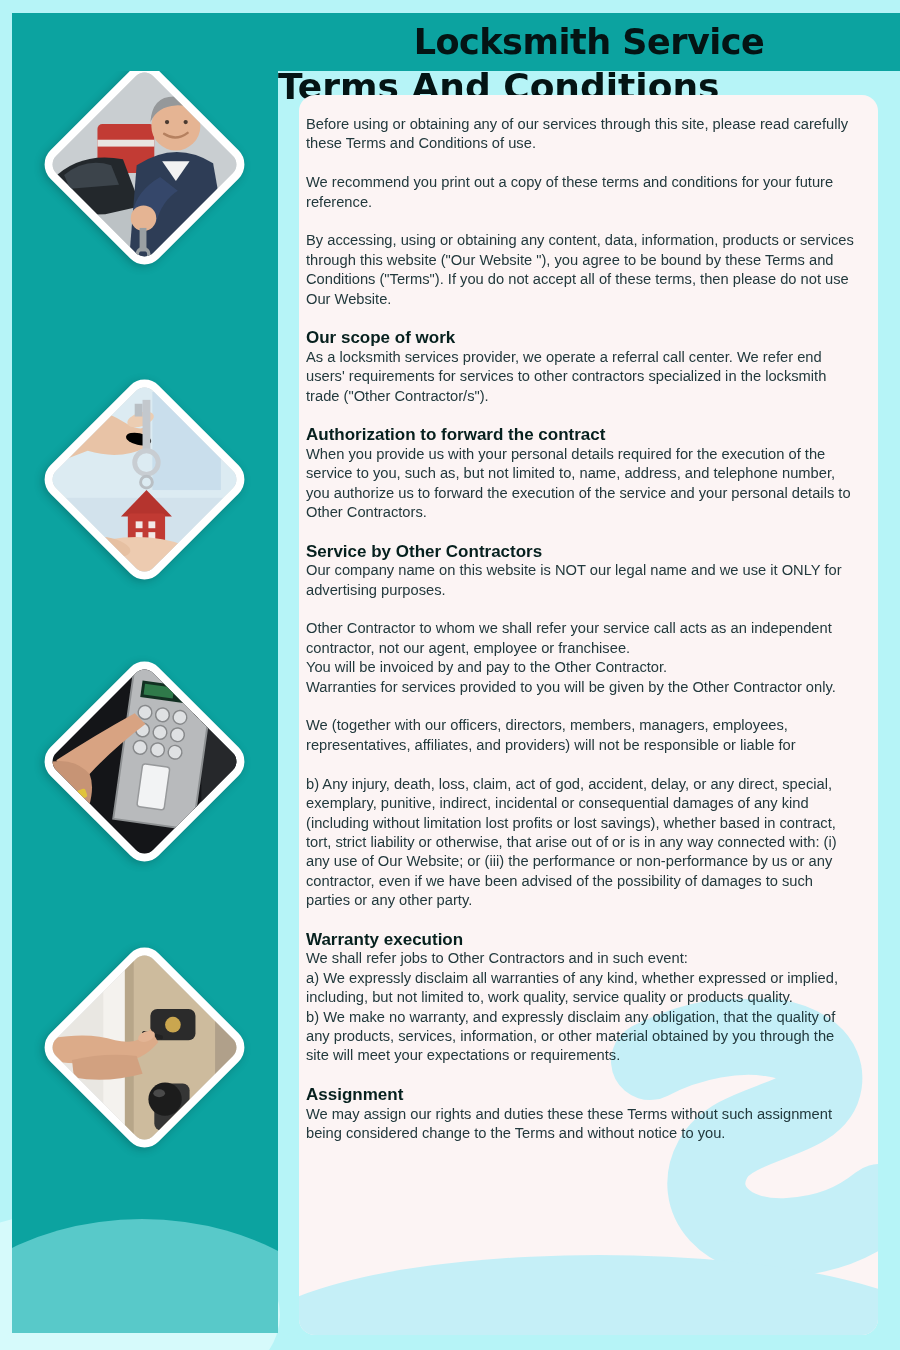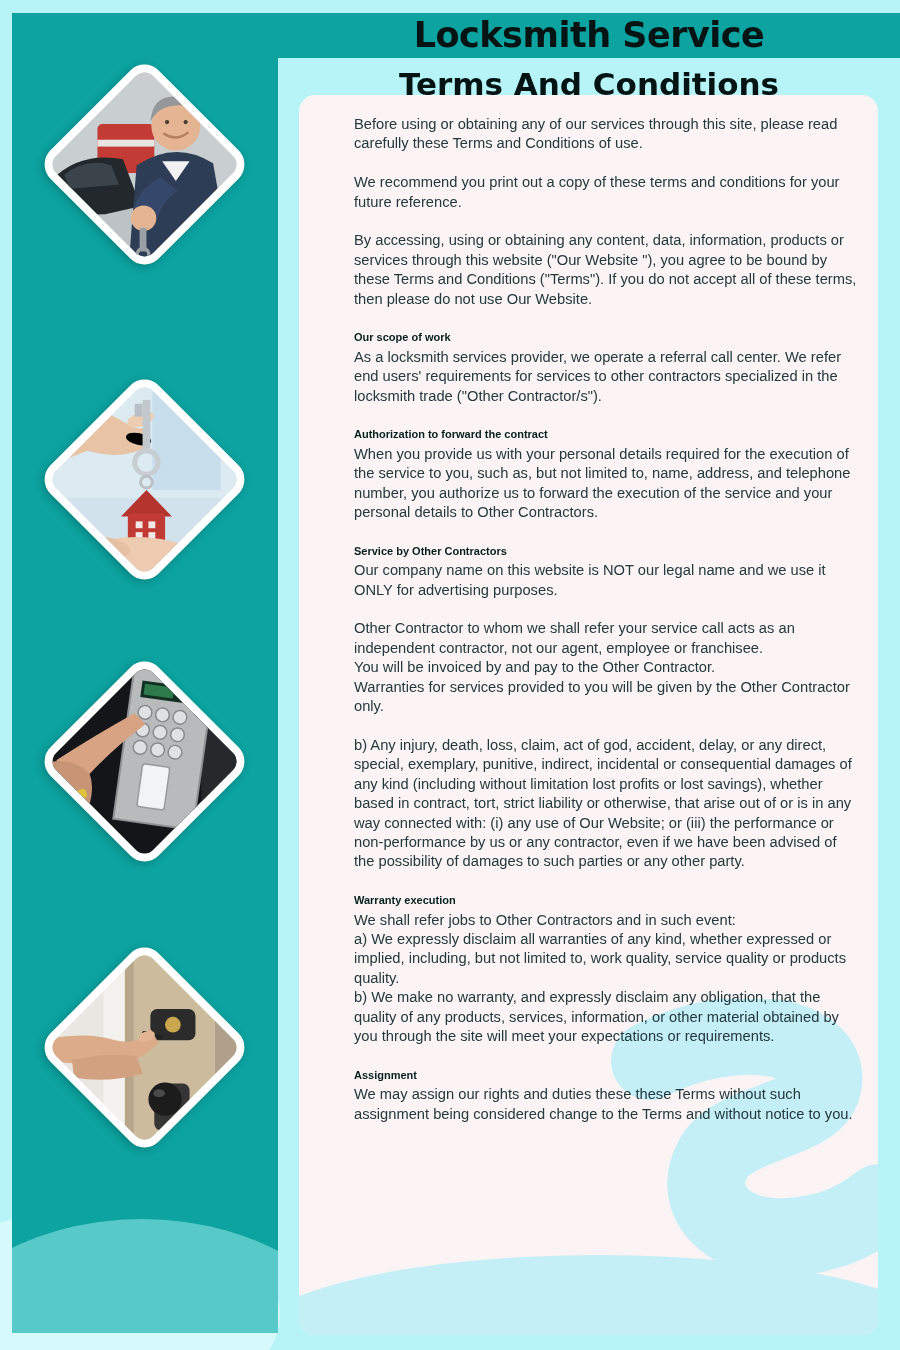--- a/index.html
+++ b/index.html
@@ -18,21 +18,21 @@
   .page{
     position:relative;width:900px;height:1350px;margin:0 auto;
     background:var(--page_bg);overflow:hidden;
   }
   .page-corner-blob{
     position:absolute;left:-100px;bottom:-70px;width:380px;height:210px;
     border-radius:50%;background:var(--corner_blob);z-index:0;
   }
   
   .header{
-    position:absolute;left:12px;right:0;top:13px;height:45px;
+    position:absolute;left:12px;right:0;top:13px;height:58px;
     background:var(--teal);z-index:2;
     display:flex;align-items:center;justify-content:center;
     padding-left:266px;box-sizing:border-box;
   }
   .header h1{
     margin:0;font-family:"DejaVu Sans",sans-serif;font-weight:800;
     font-size:35px;line-height:1;color:var(--title);letter-spacing:-0.5px;
   }
   
   .sidebar{
@@ -50,39 +50,39 @@
   }
   .d1{top:30px}.d2{top:345px}.d3{top:627px}.d4{top:913px}
   .photo{
     position:absolute;left:50%;top:50%;width:196px;height:196px;margin:-98px;
     transform:rotate(-45deg);
   }
   .photo svg{display:block;width:196px;height:196px;}
   
   .content{position:absolute;left:278px;top:58px;right:0;bottom:0;z-index:1;}
   .content h2{
-    margin:9px 0 0;text-align:center;font-family:"DejaVu Sans",sans-serif;
-    font-weight:800;font-size:31px;line-height:1.1;color:var(--title);
+    margin:9px 0 0;text-align:left;font-family:"DejaVu Sans",sans-serif;
+    font-weight:800;font-size:36px;line-height:1.1;color:var(--title);
   }
   .panel{
     position:absolute;left:21px;top:37px;width:579px;height:1240px;
     background:var(--panel);border-radius:16px;overflow:hidden;box-sizing:border-box;
   }
   .swoosh{position:absolute;right:-8px;bottom:36px;width:312px;height:300px;pointer-events:none;}
   .panel-blob{
     position:absolute;left:-50px;bottom:-90px;width:700px;height:170px;
     border-radius:50%;background:var(--accent);pointer-events:none;
   }
   .terms-body{
     position:relative;padding:20px 18px 0 7px;
-    font-size:14.7px;line-height:19.4px;color:var(--text);margin-left:48px;
+    font-size:14.7px;line-height:19.4px;color:var(--text);
   }
   .terms-body p{margin:0 0 19.4px;white-space:pre-line;}
   .terms-body h3{
-    margin:0;font-size:11px;line-height:19.4px;font-weight:bold;color:var(--heading);
+    margin:0;font-size:17px;line-height:19.4px;font-weight:bold;color:var(--heading);
   }
 </style>
 </head>
 <body>
 
 <div class="page">
   <div class="page-corner-blob"></div>
 
   <header class="header">
     <h1>Locksmith Service</h1>
@@ -209,20 +209,21 @@
           <p>By accessing, using or obtaining any content, data, information, products or services through this website ("Our Website "), you agree to be bound by these Terms and Conditions ("Terms"). If you do not accept all of these terms, then please do not use Our Website.</p>
           <h3>Our scope of work</h3>
           <p>As a locksmith services provider, we operate a referral call center. We refer end users' requirements for services to other contractors specialized in the locksmith trade ("Other Contractor/s").</p>
           <h3>Authorization to forward the contract</h3>
           <p>When you provide us with your personal details required for the execution of the service to you, such as, but not limited to, name, address, and telephone number, you authorize us to forward the execution of the service and your personal details to Other Contractors.</p>
           <h3>Service by Other Contractors</h3>
           <p>Our company name on this website is NOT our legal name and we use it ONLY for advertising purposes.</p>
           <p>Other Contractor to whom we shall refer your service call acts as an independent contractor, not our agent, employee or franchisee.
 You will be invoiced by and pay to the Other Contractor.
 Warranties for services provided to you will be given by the Other Contractor only.</p>
+          <p>We (together with our officers, directors, members, managers, employees, representatives, affiliates, and providers) will not be responsible or liable for</p>
           <p>b) Any injury, death, loss, claim, act of god, accident, delay, or any direct, special, exemplary, punitive, indirect, incidental or consequential damages of any kind (including without limitation lost profits or lost savings), whether based in contract, tort, strict liability or otherwise, that arise out of or is in any way connected with: (i) any use of Our Website; or (iii) the performance or non-performance by us or any contractor, even if we have been advised of the possibility of damages to such parties or any other party.</p>
           <h3>Warranty execution</h3>
           <p>We shall refer jobs to Other Contractors and in such event:
 a) We expressly disclaim all warranties of any kind, whether expressed or implied, including, but not limited to, work quality, service quality or products quality.
 b) We make no warranty, and expressly disclaim any obligation, that the quality of any products, services, information, or other material obtained by you through the site will meet your expectations or requirements.</p>
           <h3>Assignment</h3>
           <p>We may assign our rights and duties these these Terms without such assignment being considered change to the Terms and without notice to you.</p>
         </div>
     </section>
   </main>

